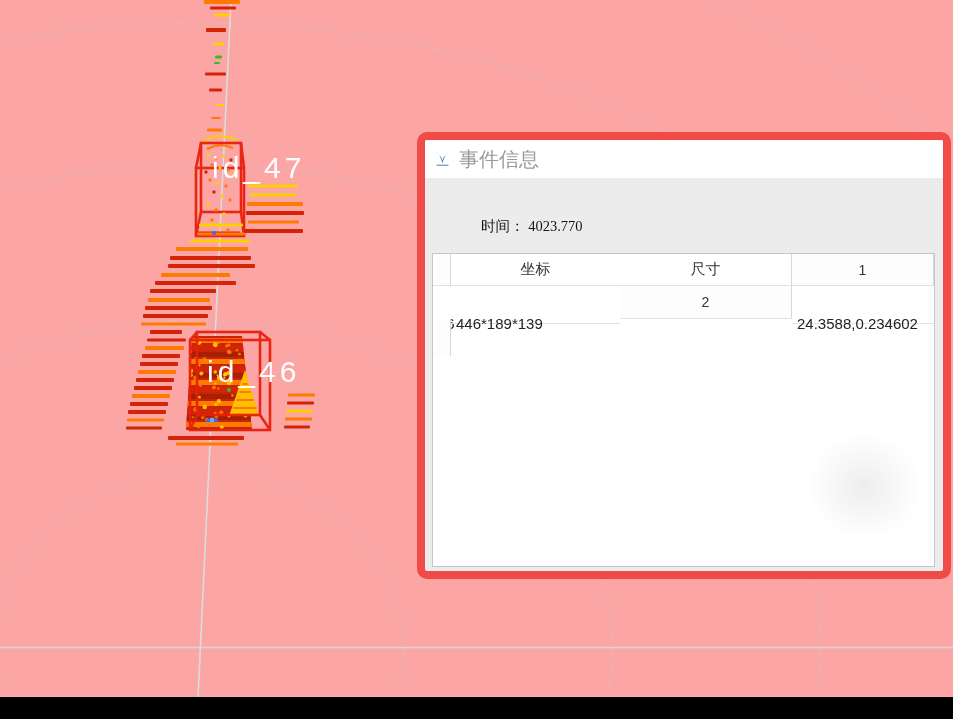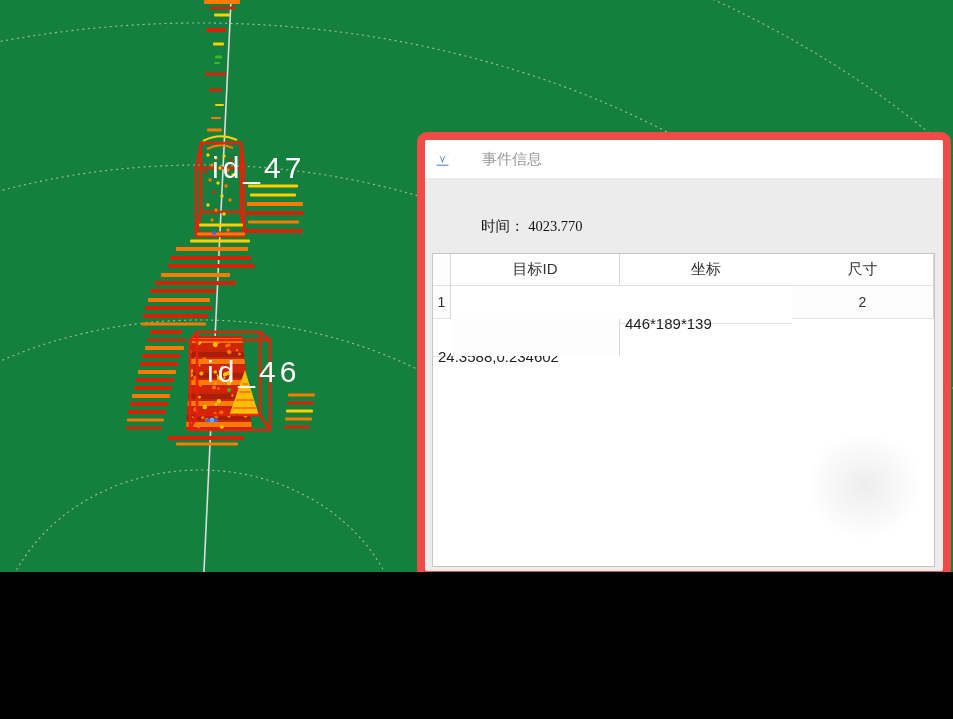--- a/index.html
+++ b/index.html
@@ -1,26 +1,26 @@
 <!DOCTYPE html>
 <html><head>
 <meta charset="utf-8">
 <style>
   html,body{margin:0;padding:0;background:#000;}
-  #stage{position:relative;width:953px;height:572px;overflow:hidden;background:#15803d;
+  #stage{position:relative;width:953px;height:697px;overflow:hidden;background:#fca5a5;
          font-family:"Liberation Sans",sans-serif;}
   #scene{position:absolute;left:0;top:0;}
   .idlabel{font-family:"Liberation Sans",sans-serif;font-size:30px;fill:#ffffff;letter-spacing:4px;}
 
   
   .dialog{position:absolute;left:417px;top:132px;width:534px;height:447px;box-sizing:border-box;
           border:8px solid #f04b46;border-radius:10px;background:#ececec;overflow:hidden;}
   .titlebar{position:absolute;left:0;top:0;right:0;height:38px;background:#ffffff;
             display:flex;align-items:center;gap:8px;padding-left:9px;}
-  .title{color:#9a9a9a;font-size:15px;margin-left:23px;}
+  .title{color:#9a9a9a;font-size:20px;}
   .logo{width:17px;height:19px;display:inline-block;}
   .info{position:absolute;left:27px;top:52px;font-family:"Liberation Serif","DejaVu Serif",serif;
         font-size:14.5px;color:#141414;line-height:23px;}
   .info .row{white-space:pre;}
   .tablebox{position:absolute;left:7px;top:113px;width:503px;height:314px;background:#ffffff;
             border:1px solid #c6c6c6;box-sizing:border-box;}
   .grid{display:grid;grid-template-columns:18px 169px 172px 1fr;grid-template-rows:32px 33px 37px 1fr;
         width:100%;height:100%;font-size:15px;color:#222;}
   .cell{display:flex;align-items:center;box-sizing:border-box;}
   .gut{justify-content:center;font-size:14px;color:#333;border-right:1px solid #d8d8d8;background:#fdfdfd;}
@@ -241,21 +241,20 @@
     <div class="info">
       <div class="row">
         <span>时间：</span><span> </span><span>4023.770</span>
       </div>
     </div>
 
     <div class="tablebox">
       <div class="grid">
 
         <div class="cell gut hb"></div>
-        <div class="cell hcell hb vr">目标ID</div>
         <div class="cell hcell hb">坐标</div>
         <div class="cell hcell hb vr">尺寸</div>
 
         <div class="cell gut hb">1</div>
         <div class="cell dcell hb vr">46</div>
         <div class="cell dcell hb vr">446*189*139</div>
 
         <div class="cell gut hb">2</div>
         <div class="cell dcell hb">24.3588,0.234602</div>
 

